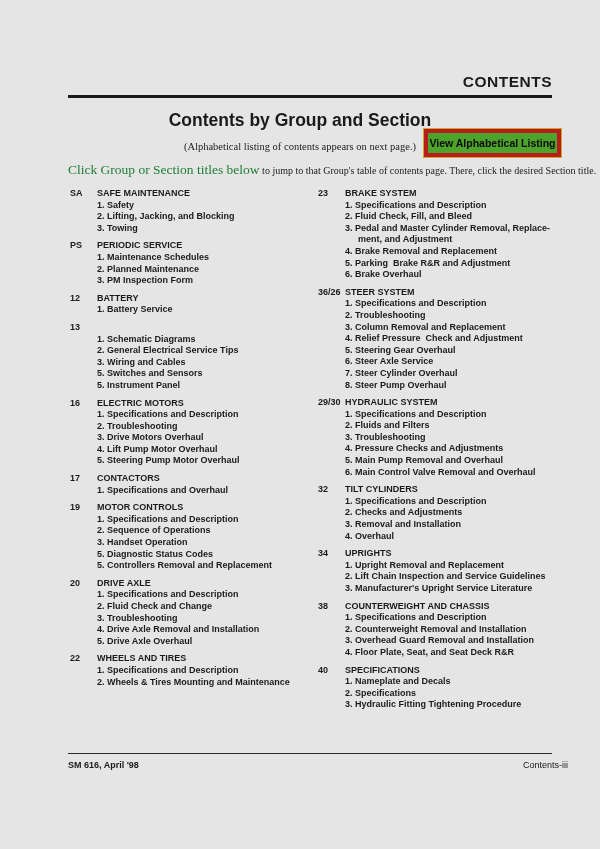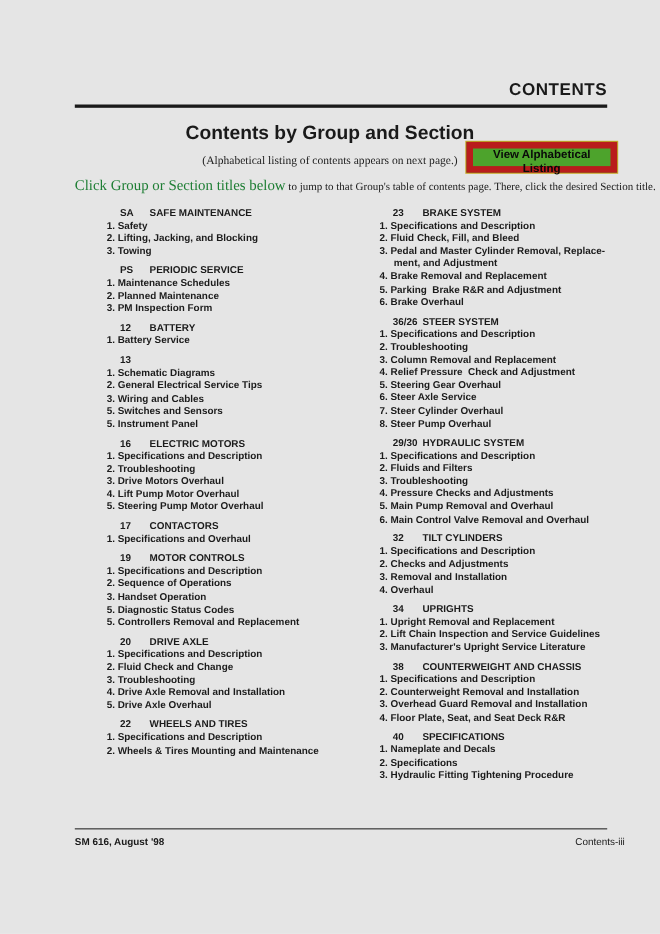--- a/index.html
+++ b/index.html
@@ -17,36 +17,36 @@
   .page-heading{
     position:absolute;top:110px;left:0;width:600px;margin:0;
     text-align:center;font-size:17.5px;font-weight:bold;color:#1a1a1a;
   }
   .subtitle{
     position:absolute;top:141px;left:0;width:600px;text-align:center;
     font-family:"Liberation Serif",serif;font-size:10.5px;color:#222;
   }
   .view-alpha-btn{
     position:absolute;top:129px;left:424px;width:137px;height:28px;
-    background:#4da32c;border:6px solid #b91c1c;box-shadow:0 0 0 1px #caa82a;
+    background:#4da32c;border:4px solid #b91c1c;box-shadow:0 0 0 1px #caa82a;
     font-family:"Liberation Sans",sans-serif;font-size:10.5px;font-weight:bold;color:#0a0a0a;
     cursor:pointer;padding:0;
   }
   .intro{
     position:absolute;top:160px;left:68px;white-space:nowrap;
     font-family:"Liberation Serif",serif;
   }
   .intro-link{font-size:13.5px;color:#1e7e34;cursor:pointer;}
   .intro-rest{font-size:10px;color:#1b1b1b;margin-top:38px;}
   .col{position:absolute;top:188px;font-size:9px;font-weight:bold;line-height:11.6px;}
   .col-left{left:70px;width:242px;}
   .col-right{left:318px;width:248px;}
   .group{margin-bottom:6px;}
   .group-head{display:flex;}
-  .group-code{flex:0 0 27px;white-space:nowrap;margin-left:39px;}
+  .group-code{flex:0 0 27px;white-space:nowrap;}
   .group-title{white-space:nowrap;cursor:pointer;}
   .group-items{padding-left:27px;}
   .toc-item{
     white-space:pre;text-indent:-13px;padding-left:13px;cursor:pointer;
   }
   .footer-rule{
     position:absolute;top:753px;left:68px;width:484px;height:1px;background:#2a2a2a;
   }
   .footer-left{
     position:absolute;top:760px;left:68px;font-size:9px;font-weight:bold;color:#1a1a1a;
@@ -261,16 +261,16 @@
         </div>
         <div class="group-items">
           <div class="toc-item">1. Nameplate and Decals</div>
           <div class="toc-item">2. Specifications</div>
           <div class="toc-item">3. Hydraulic Fitting Tightening Procedure</div>
         </div>
       </div>
     </div>
 
   <div class="footer-rule"></div>
-  <div class="footer-left">SM 616, August '98</div>
+  <div class="footer-left">SM 616, April '98</div>
   <div class="footer-right">Contents-iii</div>
 
 </div>
 
 </body></html>

